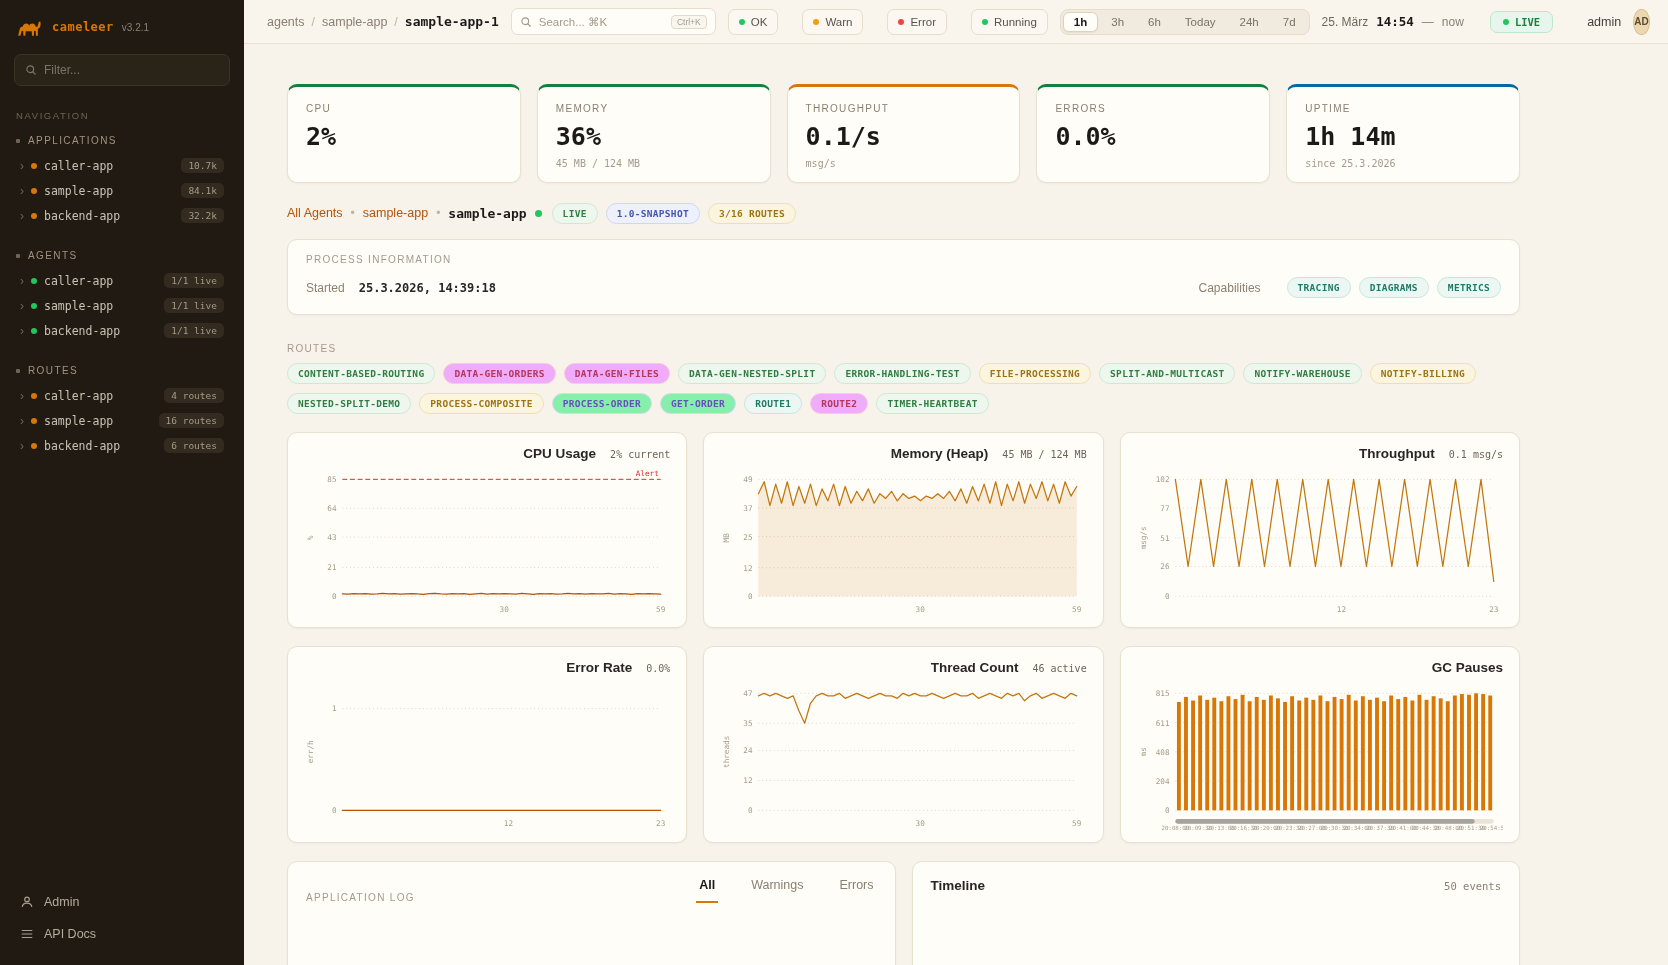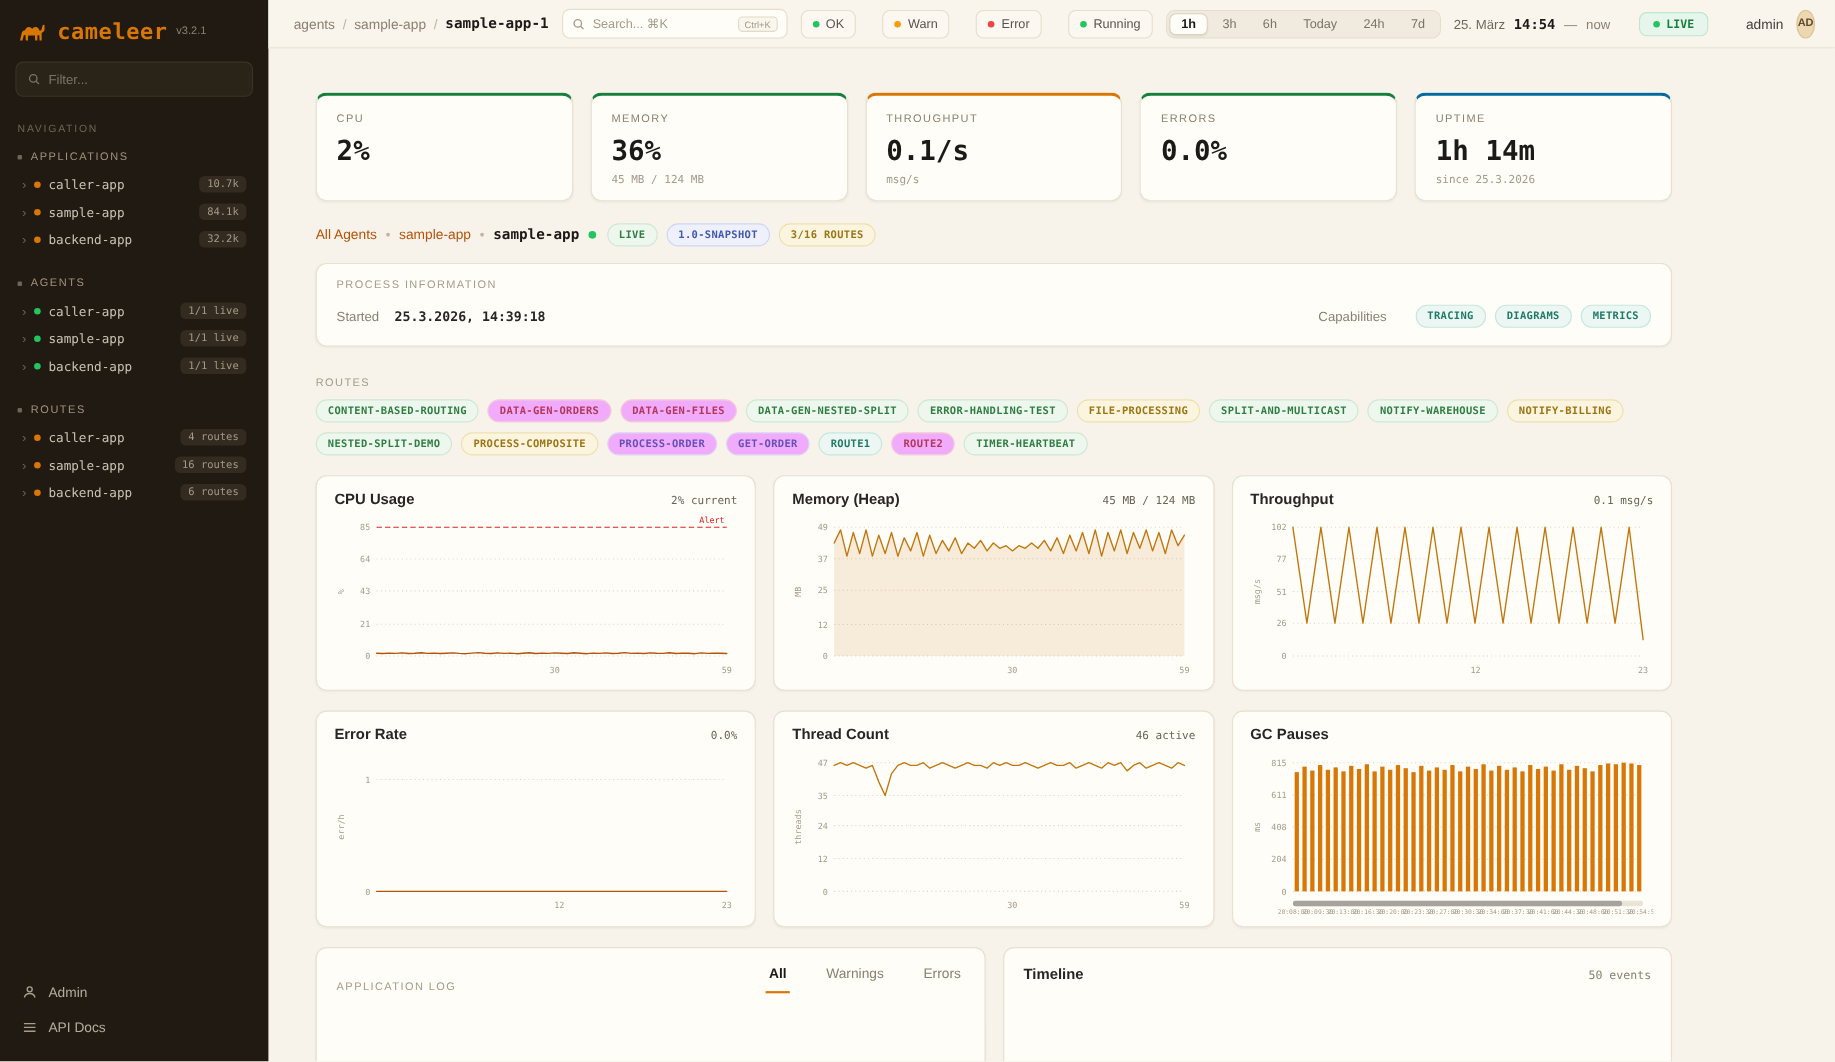--- a/index.html
+++ b/index.html
@@ -4,21 +4,21 @@
 <title>cameleer</title>
 <style>
   *{margin:0;padding:0;box-sizing:border-box;}
   html,body{width:1668px;height:965px;overflow:hidden;}
   body{display:flex;background:#f7f3ea;font-family:"Liberation Sans",sans-serif;color:#292524;}
   .mono{font-family:"DejaVu Sans Mono",monospace;}
 
   
   .sidebar{width:244px;min-width:244px;background:#201a12;display:flex;flex-direction:column;padding:14px 14px 16px;}
   .logo-row{display:flex;align-items:center;gap:8px;padding:2px 2px 16px;}
-  .logo-text{color:#d97706;font-family:"DejaVu Sans Mono",monospace;font-weight:bold;font-size:20px;letter-spacing:.5px;}
+  .logo-text{color:#d97706;font-family:"DejaVu Sans Mono",monospace;font-weight:bold;font-size:12px;letter-spacing:.5px;}
   .logo-ver{color:#8a8175;font-size:10px;}
   .filter-box{display:flex;align-items:center;gap:7px;background:#2a2318;border:1px solid #3b3325;border-radius:7px;height:32px;padding:0 10px;margin-bottom:24px;}
   .filter-box input{background:transparent;border:none;outline:none;color:#cfc8bb;font-size:12px;width:100%;}
   .filter-box input::placeholder{color:#7c7365;}
   .nav-label{font-size:9.5px;letter-spacing:1.6px;color:#6e6558;margin:0 2px 12px;}
   .nav-group{margin-bottom:20px;}
   .nav-group-head{display:flex;align-items:center;gap:8px;padding:2px 2px;margin-bottom:5px;}
   .group-marker{width:4px;height:4px;background:#6e6558;border-radius:1px;}
   .nav-group-label{font-size:10px;letter-spacing:1.4px;color:#a2937c;}
   .nav-item{display:flex;align-items:center;gap:7px;padding:5px 6px;border-radius:6px;cursor:pointer;}
@@ -71,39 +71,39 @@
   .ab-left{display:flex;align-items:center;gap:8px;}
   .ab-link{color:#b45309;font-size:12.5px;cursor:pointer;}
   .ab-sep{color:#beb4a0;font-size:12px;}
   .ab-cur{color:#1c1917;font-weight:bold;font-size:13px;font-family:"DejaVu Sans Mono",monospace;}
   .ab-livedot{width:7px;height:7px;border-radius:50%;background:#22c55e;}
   .ab-badges{display:flex;align-items:center;gap:8px;}
   .tag{font-family:"DejaVu Sans Mono",monospace;font-size:9.5px;font-weight:bold;letter-spacing:.3px;padding:4px 10px;border-radius:999px;border:1px solid;white-space:nowrap;cursor:pointer;}
   .tone-green{background:#eef7ee;border-color:#cfe8d2;color:#2f7d43;}
   .tone-red{background:#f0abfc;border-color:#f5cdd4;color:#b4375a;}
   .tone-yellow{background:#fbf5e0;border-color:#eee0ad;color:#9c7413;}
-  .tone-purple{background:#f0abfc;border-color:#ddd6f3;color:#6450b8;text-align:right;}
+  .tone-purple{background:#86efac;border-color:#ddd6f3;color:#6450b8;text-align:right;}
   .tone-teal{background:#ecf7f4;border-color:#c4e8df;color:#1f7a65;}
   .tone-indigo{background:#eef1fb;border-color:#cdd7f2;color:#4356b0;}
 
   .pi-panel{padding:14px 18px 16px;margin-bottom:28px;}
   .pi-panel .panel-title{margin-bottom:12px;}
   .pi-row{display:flex;align-items:center;}
   .pi-label{font-size:12px;color:#8a8072;margin-right:14px;}
   .pi-value{font-size:12px;color:#292524;font-weight:bold;}
   .pi-right{margin-left:auto;display:flex;align-items:center;gap:12px;}
   .cap-pills{display:flex;gap:8px;}
 
   .routes-sec{margin-bottom:18px;}
   .routes-sec .panel-title{margin-bottom:9px;}
   .tags{display:flex;flex-wrap:wrap;gap:9px 8px;}
 
   .charts-grid{display:grid;grid-template-columns:repeat(3,1fr);gap:16px;margin-bottom:18px;}
   .chart-card{background:#fffdf8;border:1px solid #e8e0d0;border-radius:10px;padding:13px 16px 8px;box-shadow:0 1px 2px rgba(28,25,23,.04);}
-  .chart-head{display:flex;align-items:baseline;justify-content:space-between;margin-bottom:3px;gap:14px;}
+  .chart-head{display:flex;align-items:baseline;justify-content:flex-end;margin-bottom:3px;gap:14px;}
   .chart-title{font-size:13.5px;font-weight:bold;color:#292524;font-family:"Liberation Sans",sans-serif;}
   .chart-right{font-family:"DejaVu Sans Mono",monospace;font-size:10px;color:#6b6458;}
   svg.chart{width:100%;display:block;}
 
   .bottom-grid{display:grid;grid-template-columns:1fr 1fr;gap:16px;}
   .bottom-grid .panel{height:200px;padding:16px 18px;}
   .log-head{display:flex;align-items:flex-end;}
   .log-tabs{margin-left:auto;display:flex;gap:30px;}
   .log-tab{background:none;border:none;font-size:12.5px;color:#8a8072;padding:0 3px 9px;cursor:pointer;font-family:"Liberation Sans",sans-serif;border-bottom:2px solid transparent;}
   .log-tab.active{color:#1c1917;font-weight:bold;border-bottom-color:#d97706;}

